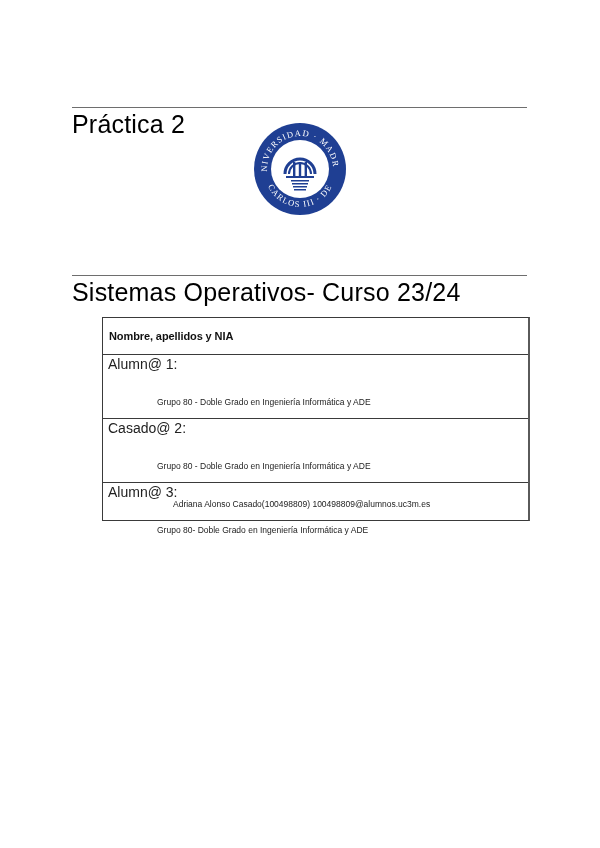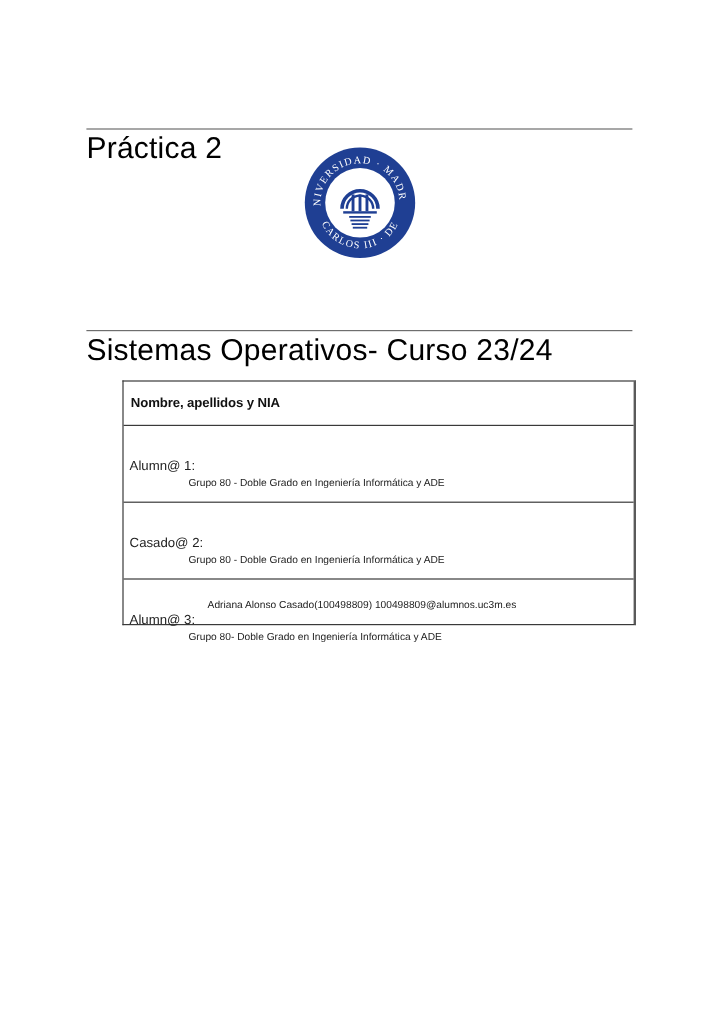--- a/index.html
+++ b/index.html
@@ -5,21 +5,21 @@
   html, body { margin: 0; padding: 0; background: #ffffff; }
   body { width: 600px; height: 848px; position: relative; overflow: hidden; font-family: "Liberation Sans", sans-serif; color: #111; }
   .title { position: absolute; left: 72px; font-family: Liberation Sans, sans-serif; font-size: 25px; color: #000000; white-space: nowrap; letter-spacing: 0.2px; margin-top: 36px; }
   .rule { position: absolute; left: 72px; width: 455px; height: 1px; background: #6e6e6e; }
   .logo { position: absolute; left: 253px; top: 122px; width: 94px; height: 94px; }
   .info-table { position: absolute; left: 85px; top: 317px; width: 428px; height: 204px; border: 1px solid #3a3a3a; border-right: 2px solid #5a5a5a; box-sizing: border-box; margin-left: 17px; }
   .header-row { height: 37px; border-bottom: 1px solid #3a3a3a; display: flex; align-items: center; padding-left: 6px; box-sizing: border-box; }
   .header-text { font-size: 11px; font-weight: bold; color: #111; letter-spacing: -0.1px; }
   .student-row { height: 64px; border-bottom: 1px solid #3a3a3a; position: relative; box-sizing: border-box; }
   .student-row.last { border-bottom: none; height: 63px; }
-  .row-label { position: absolute; left: 5px; top: 28px; font-size: 11px; color: #222; white-space: nowrap; }
+  .row-label { position: absolute; left: 5px; top: 1px; font-size: 14px; color: #222; white-space: nowrap; }
   .row-line1 { position: absolute; left: 70px; top: 16px; font-size: 8.5px; color: #222; white-space: nowrap; }
   .row-line2 { position: absolute; left: 54px; top: 42px; font-size: 8.5px; color: #222; white-space: nowrap; }
 </style>
 </head>
 <body>
 
 <div class="title" style="top:74px;">Práctica 2</div>
 <div class="rule" style="top:107px;"></div>
 
 <div class="logo">

